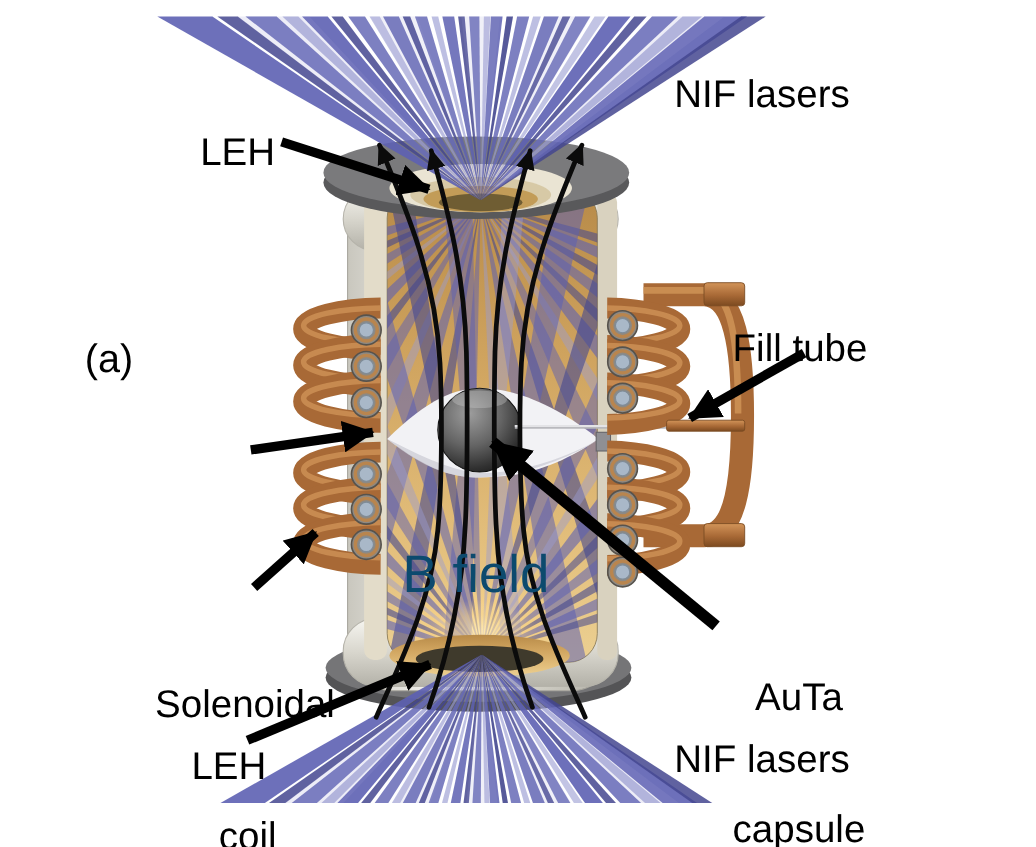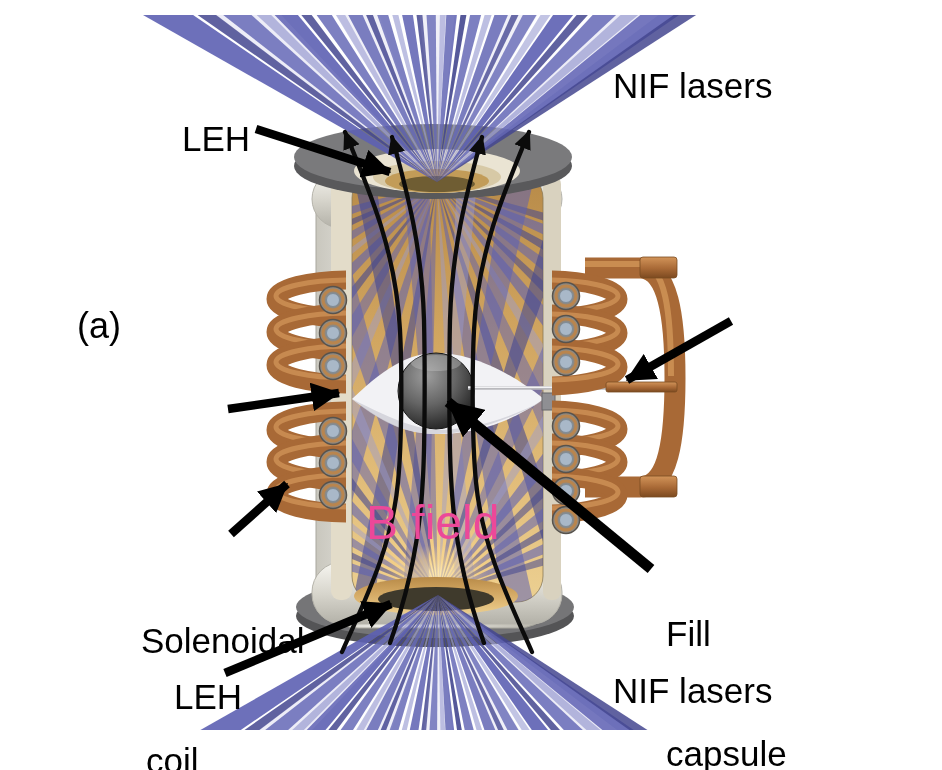--- a/index.html
+++ b/index.html
@@ -1,27 +1,27 @@
 <!DOCTYPE html>
 <html><head>
 <meta charset="utf-8">
 <style>
   html,body{margin:0;padding:0;background:#fff;}
   #stage{position:relative;width:942px;height:770px;background:#ffffff;overflow:hidden;
-         font-family:"Liberation Sans",sans-serif;}
+         font-family:"Liberation Sans",sans-serif;text-align:center;}
   #scene{position:absolute;left:0;top:0;}
   .lbl{position:absolute;font-size:35px;line-height:1.12;color:#000;white-space:pre;}
   .lbl .sub{font-size:24px;position:relative;top:7px;margin-left:1px;}
   #l-panel{left:77px;top:306px;font-size:36px;}
   #l-nif-top{left:613px;top:66px;}
   #l-leh-top{left:182px;top:119px;}
   #l-hohl{left:121px;top:391px;line-height:39px;}
   #l-sole{left:141px;top:541px;line-height:40px;}
   #l-sole .line2{padding-left:5px;}
-  #l-bfield{left:366px;top:496px;font-size:48px;color:#ec4899;}
+  #l-bfield{left:366px;top:496px;font-size:48px;color:#0c4a6e;}
   #l-fill{left:666px;top:297px;}
   #l-fuel{left:666px;top:534px;line-height:40px;}
   #l-leh-bot{left:174px;top:677px;}
   #l-nif-bot{left:613px;top:671px;}
 </style>
 </head>
 <body>
 
 <div id="stage">
 
@@ -353,20 +353,21 @@
 <div class="lbl" id="l-nif-top">NIF lasers</div>
 <div class="lbl" id="l-leh-top">LEH</div>
 <div class="lbl" id="l-panel">(a)</div>
 <div class="lbl" id="l-hohl">
 </div>
 <div class="lbl" id="l-sole">
   <div>Solenoidal</div>
   <div class="line2">coil</div>
 </div>
 <div class="lbl" id="l-bfield">B field</div>
+<div class="lbl" id="l-fill">Fill tube</div>
 <div class="lbl" id="l-fuel">
-  <div>Fill</div>
+  <div>AuTa</div>
   <div>capsule</div>
 </div>
 <div class="lbl" id="l-leh-bot">LEH</div>
 <div class="lbl" id="l-nif-bot">NIF lasers</div>
 
 </div>
 
 </body></html>

